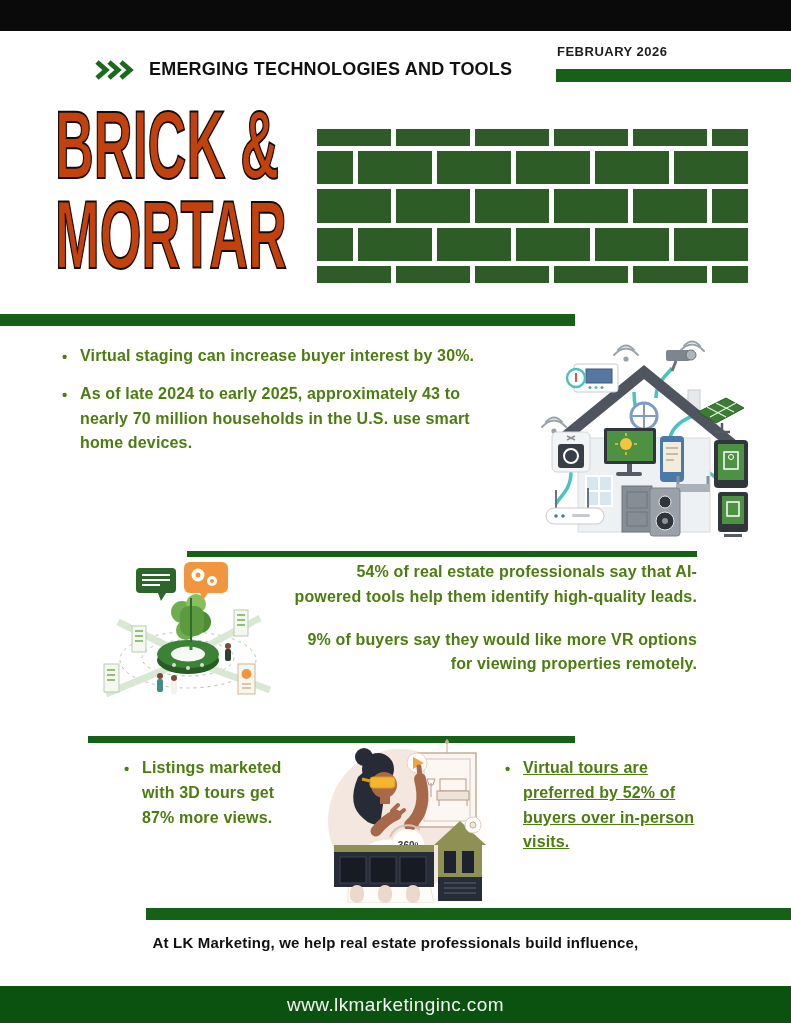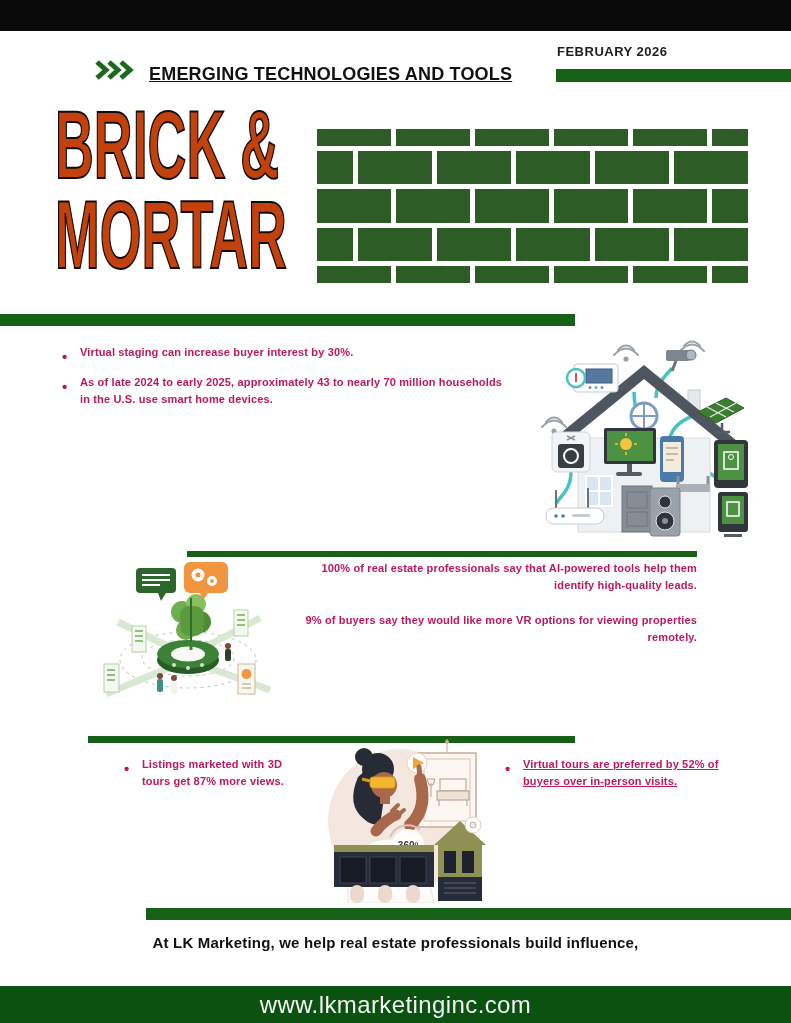--- a/index.html
+++ b/index.html
@@ -6,52 +6,52 @@
     --bar-green:#166117; --brick-green:#2d5c27; --footer-green:#0b5210;
     --text-dark:#141414; --chevron-green:#1b691b;
   }
   html,body{margin:0;padding:0;background:#ffffff;}
   .page{position:relative;width:791px;height:1023px;background:#ffffff;overflow:hidden;
         font-family:"Liberation Sans",sans-serif;color:var(--text-dark);}
   .top-black-bar{position:absolute;left:0;top:0;width:791px;height:31px;background:#0a0a0a;}
   .date{position:absolute;left:557px;top:44px;width:200px;text-align:left;
         font-size:13px;font-weight:600;letter-spacing:.5px;color:#1d1d1d;}
   .date-bar{position:absolute;left:556px;top:69px;width:235px;height:13px;background:var(--bar-green);}
-  .kicker-row{position:absolute;left:94px;top:59px;display:flex;align-items:flex-end;gap:13px;height:26px;text-decoration:underline;}
+  .kicker-row{position:absolute;left:94px;top:59px;display:flex;align-items:flex-start;gap:13px;height:26px;}
   .kicker{font-size:18px;font-weight:800;letter-spacing:.2px;color:#111;}
   .title{position:absolute;left:55px;top:100px;font-weight:900;font-size:96px;line-height:90px;
          color:#c2410c;-webkit-text-stroke:2px #0d0d0d;}
   .title-line{transform:scaleX(.56);transform-origin:left top;white-space:nowrap;}
   .brick-wrap{position:absolute;left:317px;top:129px;width:434px;}
   .brick-row{display:flex;gap:5px;margin-bottom:5px;}
   .brick{background:var(--brick-green);}
   .rule{position:absolute;background:var(--bar-green);}
   .rule-1{left:0;top:314px;width:575px;height:12px;}
   .rule-2{left:187px;top:551px;width:510px;height:6px;}
   .rule-3{left:88px;top:736px;width:487px;height:7px;}
   .rule-4{left:146px;top:908px;width:645px;height:12px;}
-  .stat-text{font-size:11px;font-weight:700;line-height:1.55;letter-spacing:.15px;color:#be185d;}
+  .stat-text{font-size:16px;font-weight:700;line-height:1.55;letter-spacing:.15px;color:#4d7c0f;}
   .stats-top{position:absolute;left:58px;top:344px;width:452px;margin:0;padding:0;list-style:none;}
   .stats-top li{position:relative;padding-left:22px;margin-bottom:13px;}
   .stats-top li::before{content:"\2022";position:absolute;left:4px;top:1px;font-size:15px;}
   .stats-mid{position:absolute;left:292px;top:560px;width:405px;text-align:right;}
   .stats-mid p{margin:0 0 18px 0;}
   .bullet-item{position:absolute;padding-left:20px;}
   .bullet-item::before{content:"\2022";position:absolute;left:2px;top:1px;font-size:15px;}
   .stat-bottom-left{left:122px;top:756px;width:162px;}
   .stat-bottom-right{left:503px;top:756px;width:196px;text-decoration:underline;}
   .illo{position:absolute;}
   .illo-smart-home{left:538px;top:338px;}
   .illo-ai{left:88px;top:560px;}
   .illo-vr{left:320px;top:733px;}
   .closing{position:absolute;left:0;top:932px;width:791px;text-align:center;
            font-size:15px;font-weight:700;line-height:21px;letter-spacing:.2px;color:#111;}
   .footer-band{position:absolute;left:0;top:986px;width:791px;height:37px;background:var(--footer-green);
                display:flex;align-items:center;justify-content:center;}
-  .site{color:#f4f4f4;font-size:24px;font-weight:400;letter-spacing:.4px;}
+  .site{color:#f4f4f4;font-size:19px;font-weight:400;letter-spacing:.4px;}
 </style>
 </head>
 <body>
 
 <div class="page">
 
   <div class="top-black-bar"></div>
 
   <div class="date">FEBRUARY 2026</div>
   <div class="date-bar"></div>
@@ -287,21 +287,21 @@
           <rect x="69" y="119" width="6" height="13" rx="2" fill="#3e8f86"></rect>
         <circle cx="86" cy="118" r="3" fill="#7c4a38"></circle>
           <rect x="83" y="121" width="6" height="13" rx="2" fill="#f1f3ee"></rect>
         <circle cx="140" cy="86" r="3" fill="#7c4a38"></circle>
           <rect x="137" y="89" width="6" height="12" rx="2" fill="#2f4030"></rect>
       </g>
     </svg>
   </div>
 
   <div class="stats-mid stat-text">
-      <p>100% of real estate professionals say that AI-powered tools help them identify high-quality leads.</p>
+      <p>54% of real estate professionals say that AI-powered tools help them identify high-quality leads.</p>
       <p>9% of buyers say they would like more VR options for viewing properties remotely.</p>
     </div>
 
   <div class="rule rule-3"></div>
 
   <div class="bullet-item stat-bottom-left stat-text">Listings marketed with 3D tours get 87% more views.</div>
 
   <div class="illo illo-vr">
     <svg width="168" height="170" viewBox="0 0 168 170">
       <circle cx="80" cy="88" r="72" fill="#f4e7df"></circle>

